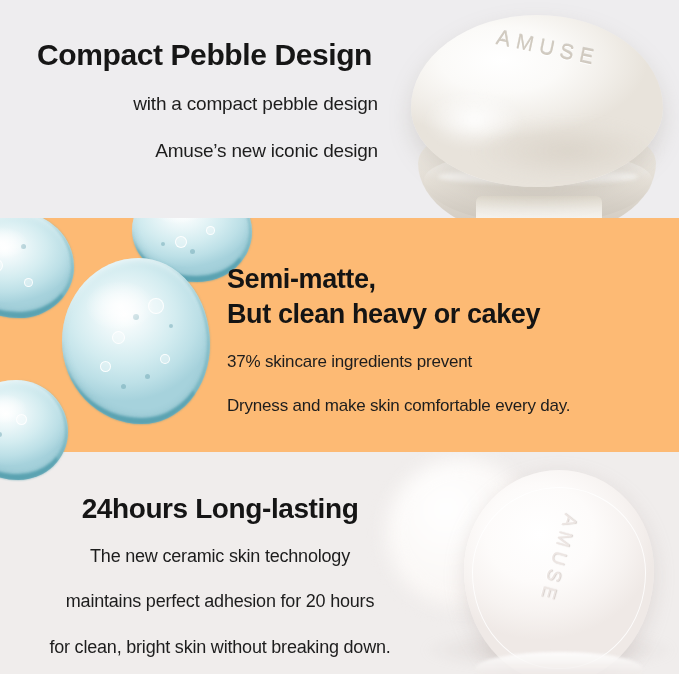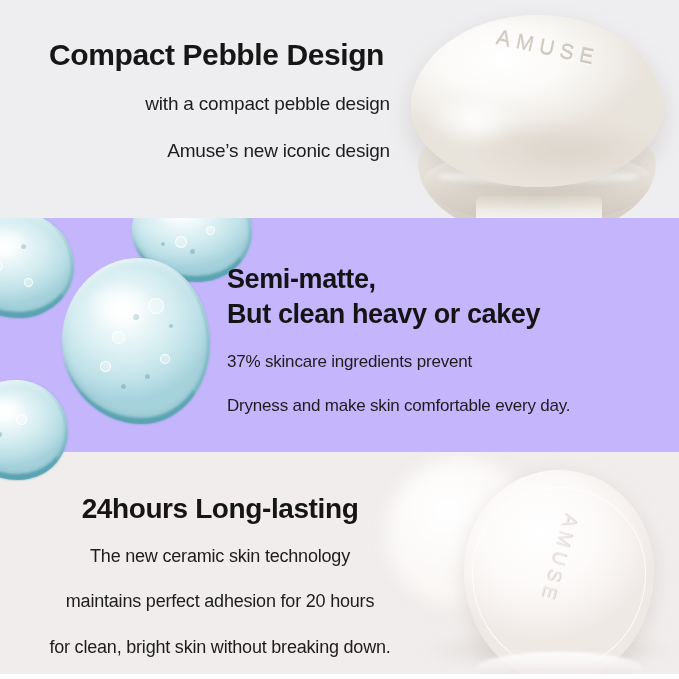--- a/index.html
+++ b/index.html
@@ -32,21 +32,20 @@
     height: 218px;
     background: #eeedef;
   }
   #panel-design .copy {
     position: absolute;
     left: 0;
     top: 38px;
     width: 380px;
     text-align: right;
     z-index: 4;
-    padding-left: 12px;
   }
   #panel-design .heading {
     font-size: 30px;
     font-weight: 700;
     letter-spacing: -0.4px;
     color: #161616;
     line-height: 1.1;
     margin: 0 0 16px 0;
     text-align: left;
     padding-left: 37px;
@@ -151,21 +150,21 @@
     height: 24px;
     background: linear-gradient(180deg, #e0dace 0%, #efece6 60%, #f6f4f0 100%);
     border-radius: 6px 6px 0 0;
     filter: blur(0.6px);
   }
 
   
   #panel-texture {
     top: 218px;
     height: 282px;
-    background: #c4b5fd;
+    background: #fdba74;
   }
   #panel-texture .copy {
     position: absolute;
     left: 227px;
     top: 44px;
     width: 440px;
     text-align: left;
     z-index: 5;
   }
   #panel-texture .heading {

